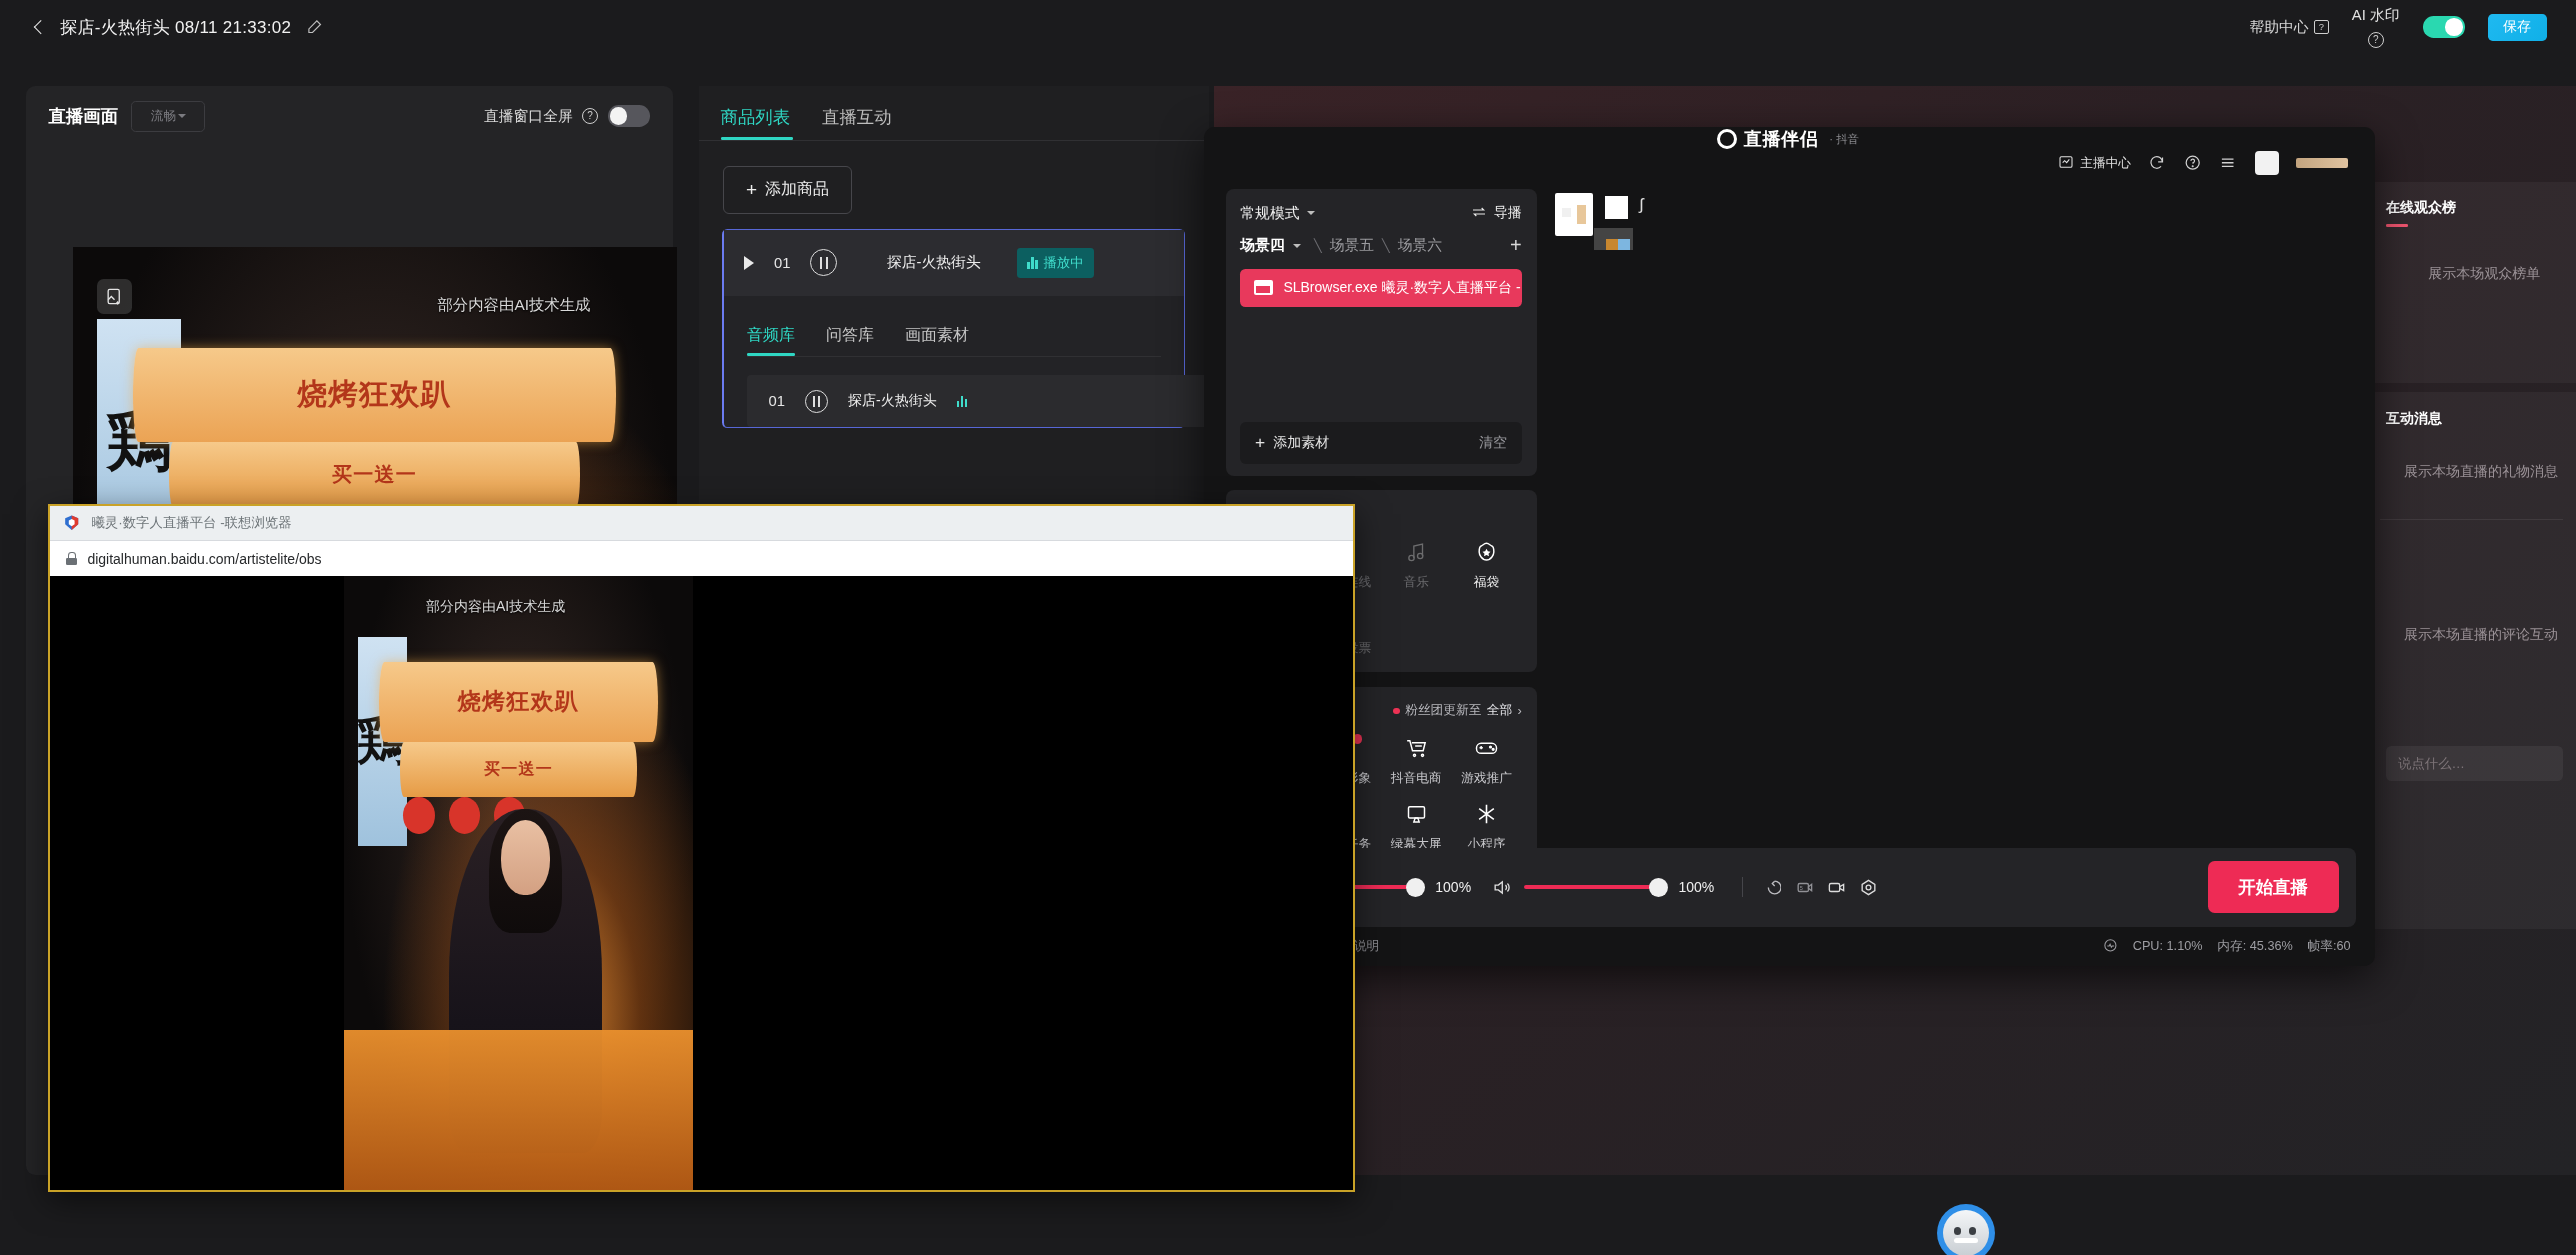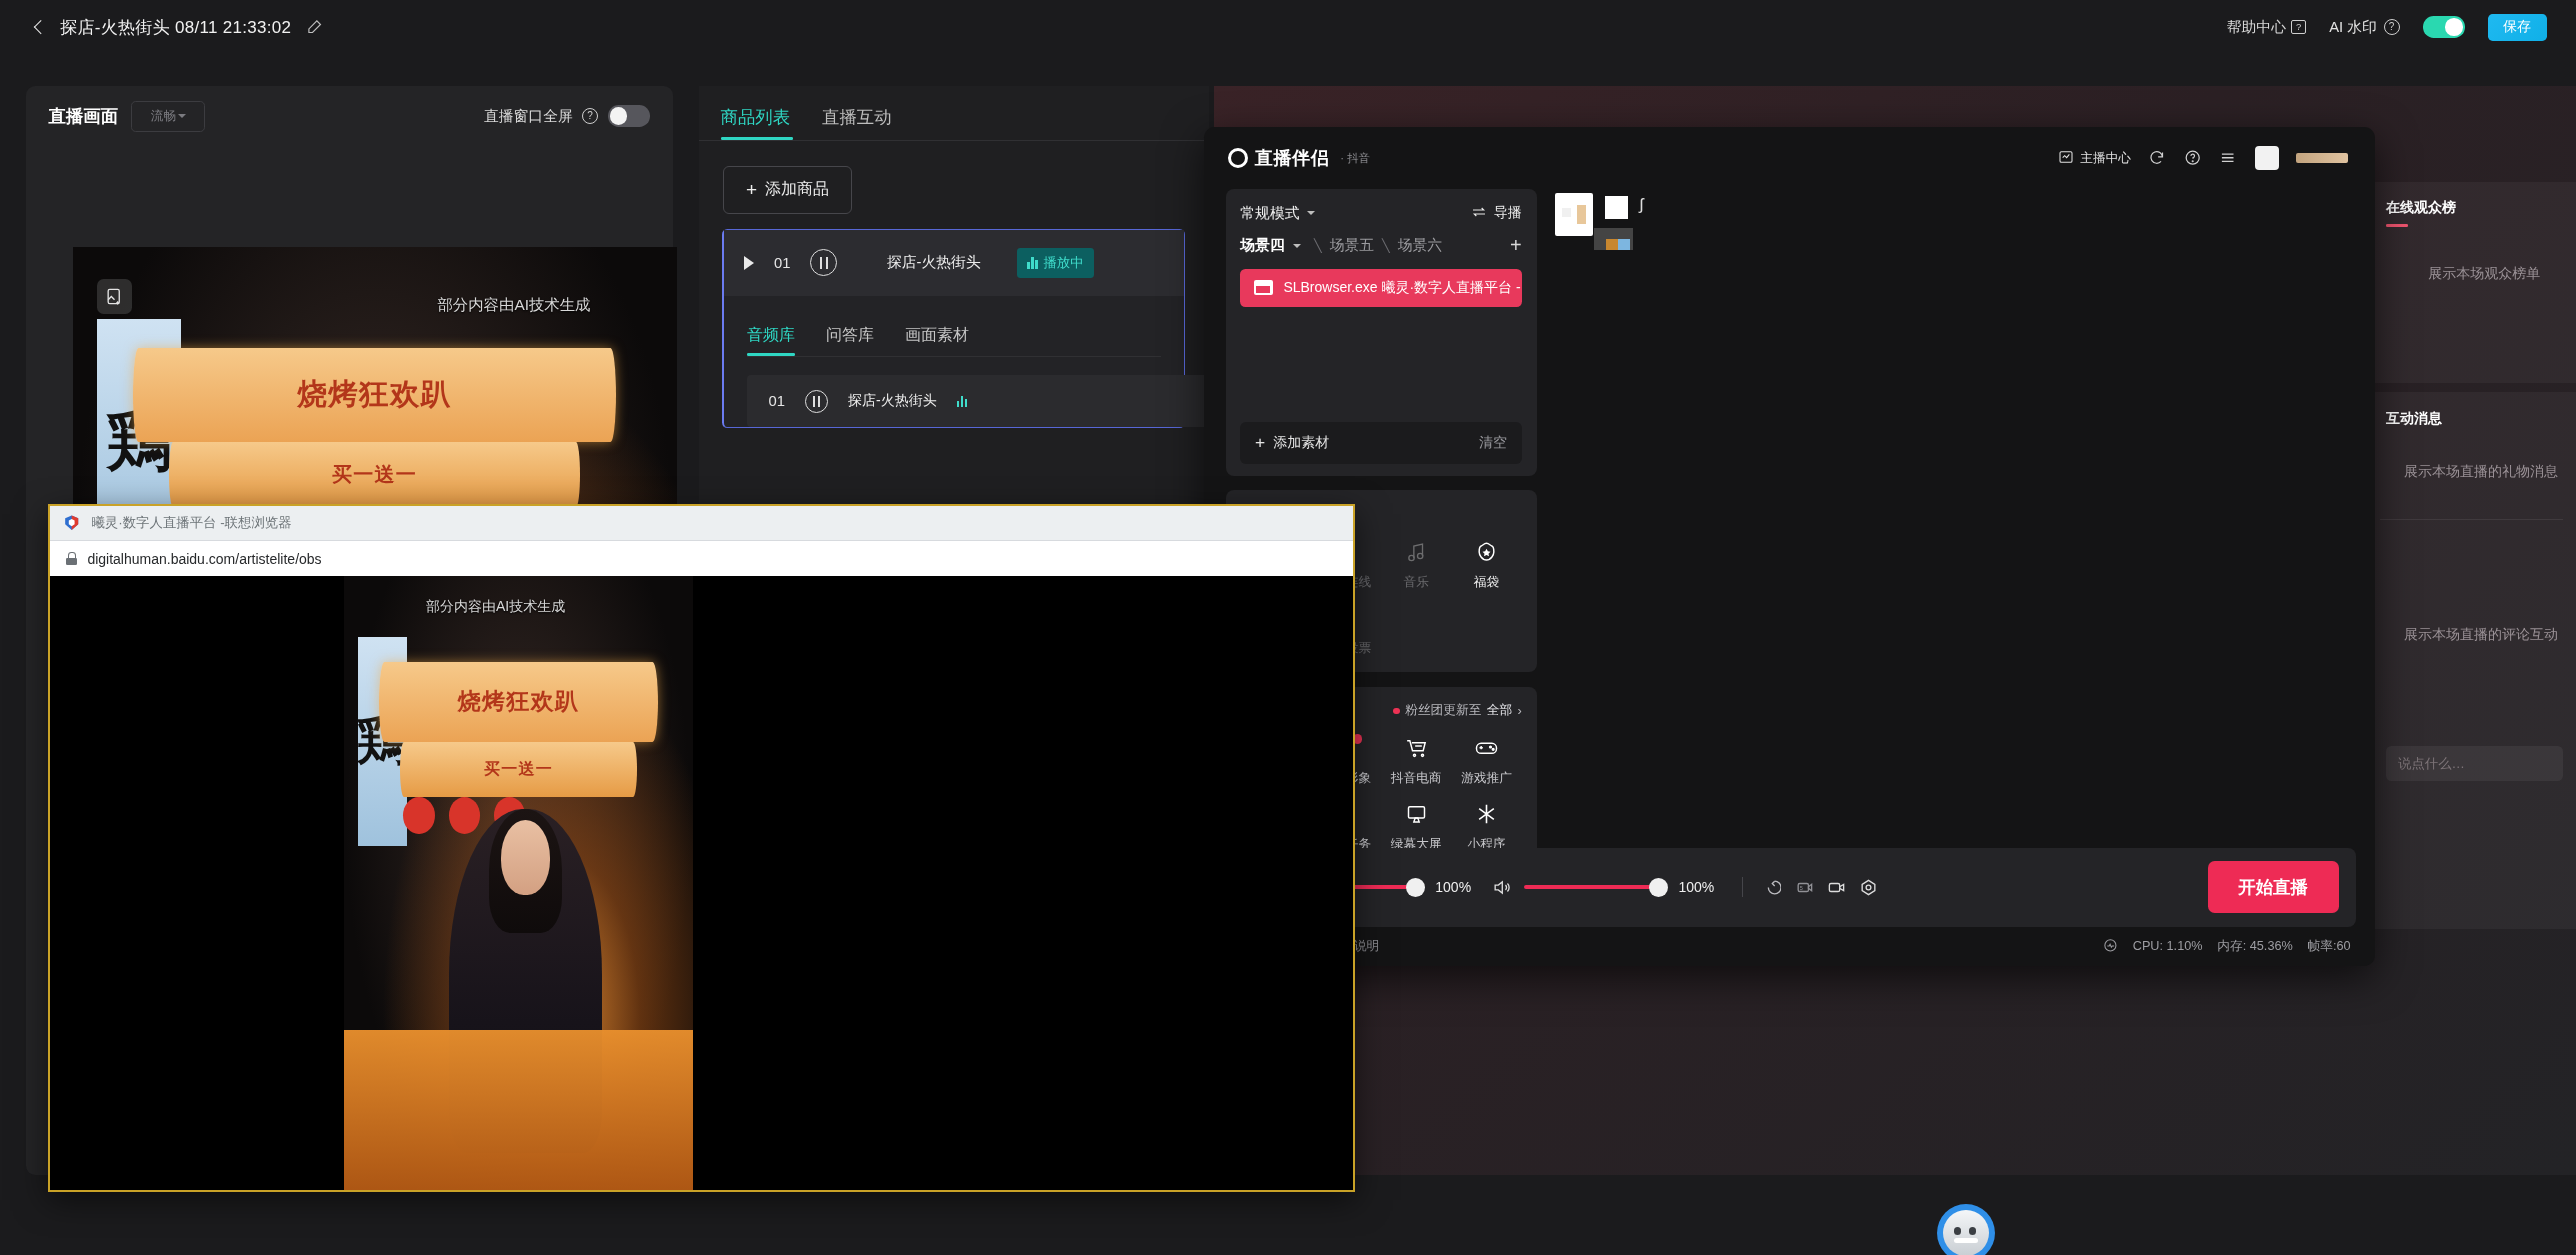--- a/index.html
+++ b/index.html
@@ -14,21 +14,21 @@
   .back-chev { width:13.4px; height:13.4px; position:relative; cursor:pointer; }
   .back-chev::before { content:""; position:absolute; left:4px; top:2px; width:8.7px; height:8.7px;
     border-left:1.7px solid #e8e8e8; border-bottom:1.7px solid #e8e8e8; transform:rotate(45deg); }
   .tb-title { font-size:17px; color:#f2f2f2; letter-spacing:0.3px; white-space:nowrap; }
   .pencil { width:17.4px; height:17.4px; position:relative; opacity:.85; cursor:pointer; }
   .pencil svg { width:17.4px; height:17.4px; }
   .tb-right { margin-left:auto; display:flex; align-items:center; gap:23px; padding-right:29.5px; }
   .tb-link { font-size:14.8px; color:#d8d8d8; display:flex; align-items:center; gap:5.4px; cursor:pointer; white-space:nowrap;}
   .sq-q { display:inline-block; width:14.8px; height:14.8px; border:1.3px solid #cfcfcf; border-radius:2px;
     font-size:9.4px; line-height:12.7px; text-align:center; color:#cfcfcf; }
-  .ai-wm { font-size:14.8px; color:#e2e2e2; display:flex; align-items:center; gap:6.7px; white-space:nowrap;}
+  .ai-wm { font-size:14.8px; color:#e2e2e2; display:flex; align-items:center; gap:6.7px; white-space:nowrap;flex-direction:column;}
   .circ-q { width:16px;height:16px;border:1.3px solid #cfcfcf;border-radius:50%;font-size:10px;
     line-height:14px;text-align:center;color:#cfcfcf; }
   .switch { width:42px; height:21.5px; border-radius:10.7px; background:#2ad8b0; position:relative; cursor:pointer; }
   .switch .knob { position:absolute; right:2px; top:2px; width:17.4px; height:17.4px; border-radius:50%; background:#fff; }
   .save-btn { width:59px; height:27px; border-radius:4.7px; font-size:14px; color:#fff;
     background:linear-gradient(135deg,#1fb9f0,#10b0e8); display:flex; align-items:center; justify-content:center; cursor:pointer;}
 
   
   .left-panel { position:absolute; left:25.5px; top:86px; width:647px; height:1089px;
     background:#242426; border-radius:9.4px; }
@@ -112,21 +112,21 @@
   .sc-underline { position:absolute; left:19px; top:42px; width:21.5px; height:2.7px; background:#f0556f; border-radius:1.3px;}
   .sc-empty { font-size:14px; color:#9b9297; text-align:center; padding:48px 0 54px 25.5px; white-space:nowrap;}
   .sc-empty2 { font-size:14px; color:#9b9297; text-align:center; padding:35px 0 38px 19px; white-space:nowrap;}
   .sc-div { height:0.7px; background:rgba(255,255,255,.08); margin:0 13.4px; }
   .chat-input { margin:14.8px 13.4px 13.4px 19px; height:35px; border-radius:5.4px; background:rgba(255,255,255,.06);
     display:flex; align-items:center; padding-left:12px; font-size:13.4px; color:#7d7478;}
 
   
   .companion { position:absolute; left:1204px; top:127px; width:1171px; height:839px;
     background:#141415; border-radius:10.7px; box-shadow:0 12px 40px rgba(0,0,0,.62); overflow:hidden;}
-  .cp-head { height:62px; display:flex; align-items:center; padding:0 27px 0 24px; }
+  .cp-head { height:62px; display:flex; align-items:center; padding:0 27px 0 24px;flex-direction:column; }
   .cp-logo { display:flex; align-items:center; gap:6.7px; }
   .cp-ring { width:20px;height:20px;border-radius:50%;border:3.4px solid #fff; }
   .cp-brand { font-size:18px; font-weight:bold; color:#fff; letter-spacing:0.7px; }
   .cp-sub { font-size:11.4px; color:#8b8b8f; margin-left:4px; }
   .cp-head-right { margin-left:auto; display:flex; align-items:center; gap:17.4px; }
   .cp-center { display:flex;align-items:center;gap:6px;font-size:12.7px;color:#e2e2e2;cursor:pointer;white-space:nowrap;}
   .cp-ic { width:18px;height:18px;opacity:.92;cursor:pointer;}
   .cp-avatar { width:24px;height:24px;border-radius:4px;background:#f2f2f2;}
   .cp-userbar { width:52px;height:10.7px;border-radius:2px;background:linear-gradient(90deg,#c3a47f,#e0c3a0);}
 

